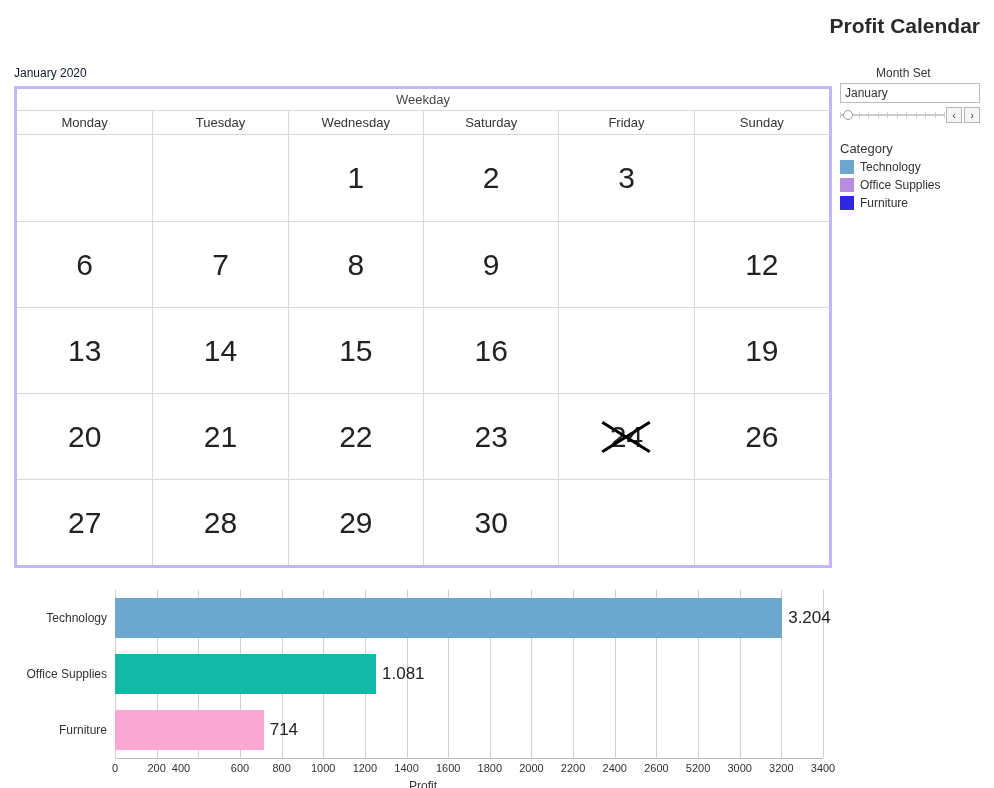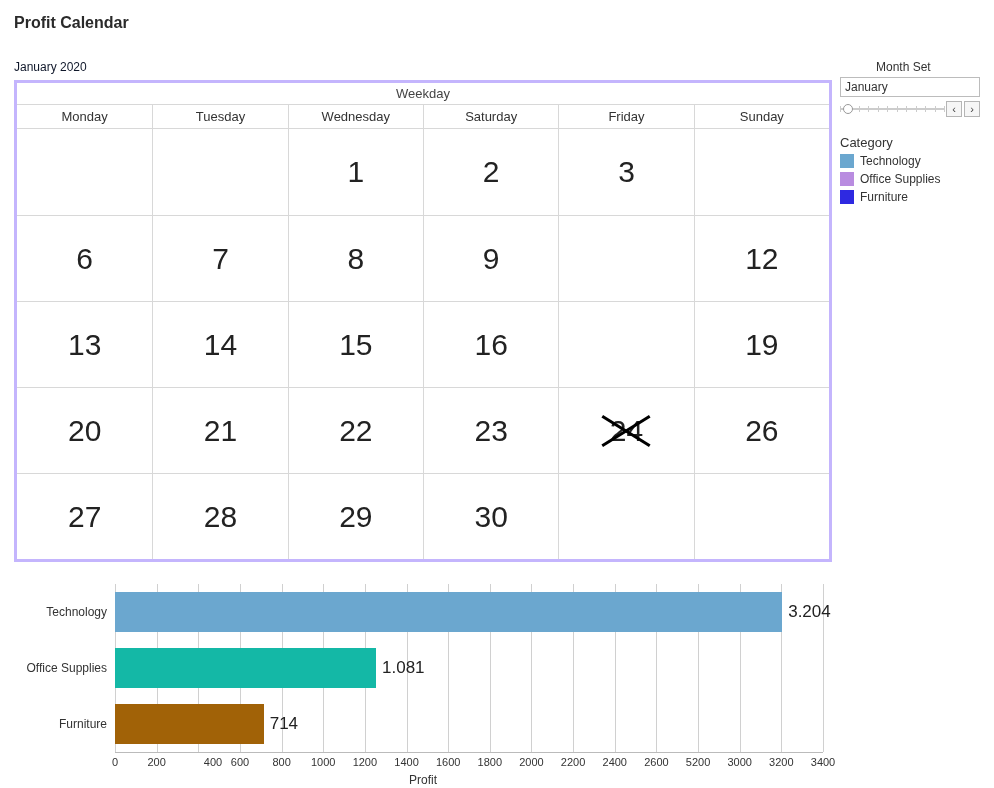--- a/index.html
+++ b/index.html
@@ -6,24 +6,25 @@
   body {
     margin: 0;
     padding: 14px;
     font-family: Arial, Helvetica, sans-serif;
     font-size: 13px;
     color: #333;
     background: #fff;
     width: 994px;
   }
   .title {
-    font-size: 16px;
+    font-size: 21px;
     font-weight: bold;
     color: #2a2a2a;
     margin-bottom: 28px;
+    text-align: right;
   }
   .content-row { display: flex; }
   .main-col { width: 820px; }
   .side-col { width: 150px; margin-left: 8px; padding-top: 0px; }
 
   .subtitle { font-size: 12px; color: #0f172a; margin-bottom: 6px; }
 
   
   .cal-wrap { border: 3px solid #c4b5fd; width: 818px; }
   .cal-header-top {
@@ -255,31 +256,31 @@
             <div class="chart-label">Office Supplies</div>
             <div class="chart-track">
               <div class="chart-bar" style="width: 261px; background: #14b8a6;">
                 <div class="chart-val">1.081</div>
               </div>
             </div>
           </div>
           <div class="chart-row">
             <div class="chart-label">Furniture</div>
             <div class="chart-track">
-              <div class="chart-bar" style="width: 148.68px; background: #a16207;">
+              <div class="chart-bar" style="width: 148.68px; background: #f9a8d4;">
                 <div class="chart-val">714</div>
               </div>
             </div>
           </div>
         </div>
       <div class="chart-axis-zone">
         <div class="tick-row" id="tick-row">
             <div class="tick" style="left: 0px;">0</div>
             <div class="tick" style="left: 41.6471px;">200</div>
-            <div class="tick" style="left: 98px;">400</div>
+            <div class="tick" style="left: 66px;">400</div>
             <div class="tick" style="left: 124.941px;">600</div>
             <div class="tick" style="left: 166.588px;">800</div>
             <div class="tick" style="left: 208.235px;">1000</div>
             <div class="tick" style="left: 249.882px;">1200</div>
             <div class="tick" style="left: 291.529px;">1400</div>
             <div class="tick" style="left: 333.176px;">1600</div>
             <div class="tick" style="left: 374.824px;">1800</div>
             <div class="tick" style="left: 416.471px;">2000</div>
             <div class="tick" style="left: 458.118px;">2200</div>
             <div class="tick" style="left: 499.765px;">2400</div>

